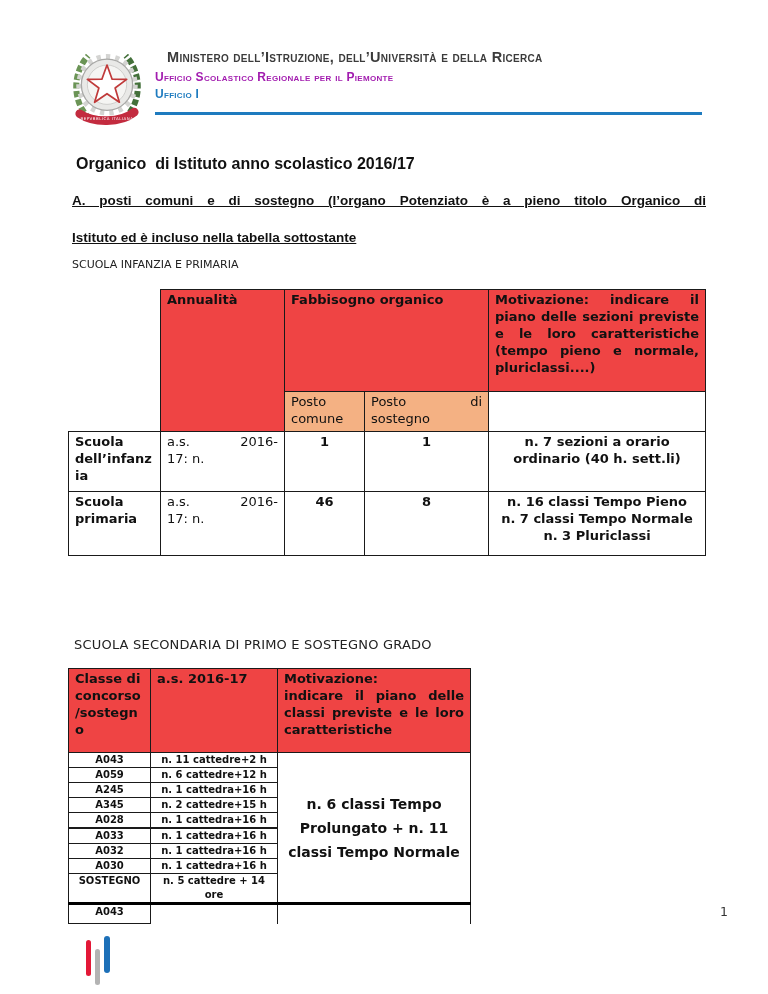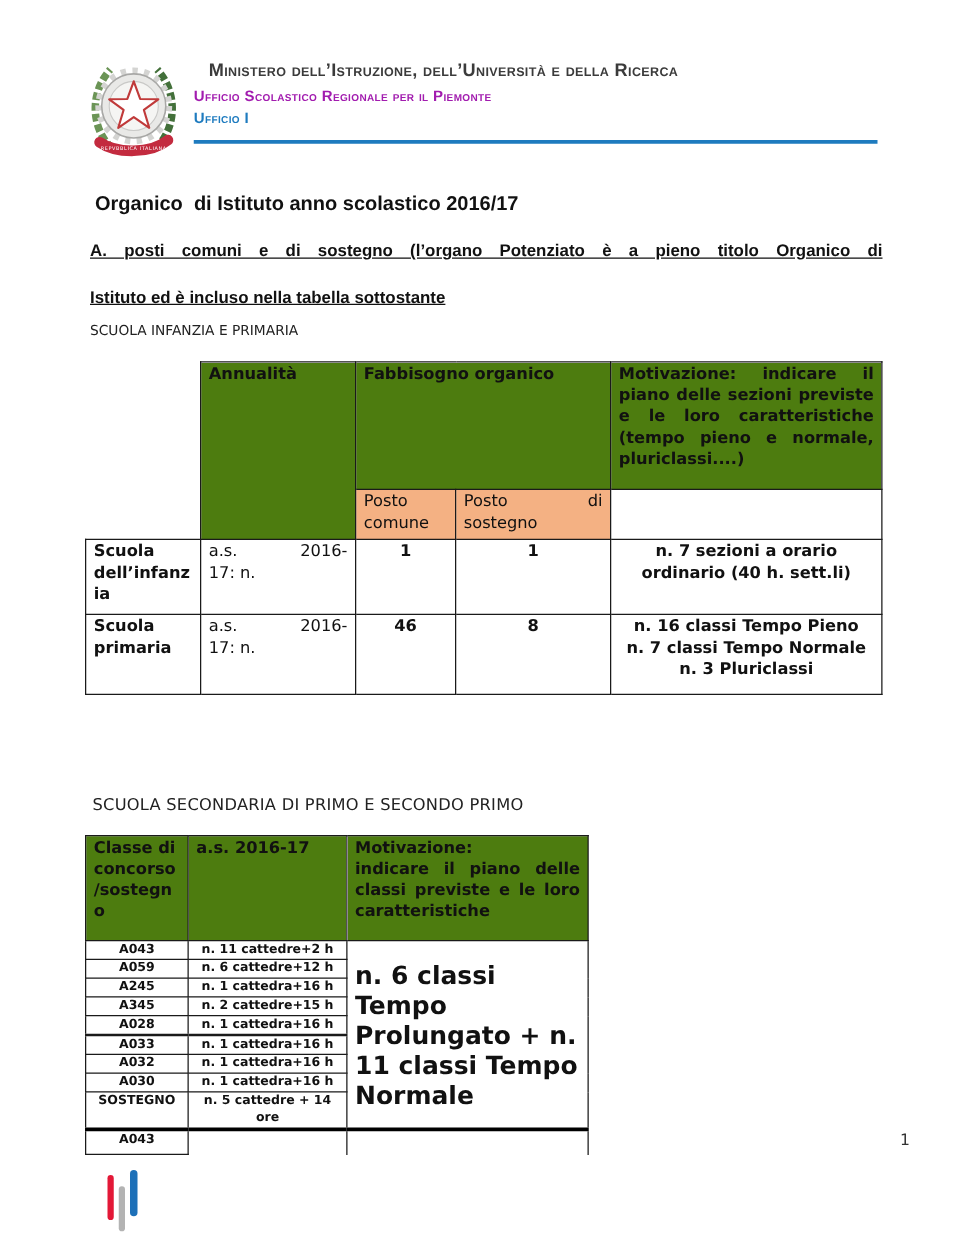--- a/index.html
+++ b/index.html
@@ -27,32 +27,32 @@
   .label-small2{left:74px;top:637px;font-family:"DejaVu Sans",sans-serif;font-size:13px;color:#222;letter-spacing:.2px;}
   .page-number{left:720px;top:904px;font-family:"DejaVu Sans",sans-serif;font-size:12.5px;color:#333;}
 
   
   table{border-collapse:collapse;table-layout:fixed;}
   td{border:1px solid #1a1a1a;vertical-align:top;padding:1px 6px;overflow:hidden;
      font-family:"DejaVu Sans",sans-serif;font-size:13px;line-height:17px;color:#111;}
   .t1{left:68px;top:289px;width:637px;}
   .t2{left:68px;top:668px;width:402px;}
   td.noborder{border:none;background:#fff;}
-  td.hdr{background:#4d7c0f;font-weight:700;margin-left:41px;}
+  td.hdr{background:#ef4444;font-weight:700;margin-left:41px;}
   td.subhdr{background:#F4B183;font-weight:400;}
   td.boldcell{font-weight:700;}
   td.center{text-align:center;}
   td.justify{text-align:justify;}
   .jline{text-align:justify;text-align-last:justify;}
   td.wrapword{overflow-wrap:break-word;word-break:break-word;}
   .t2 td.srow{font-size:10px;font-weight:700;text-align:center;line-height:14px;padding:0 3px;}
   .t2 td.thick2{border-bottom:2px solid #1a1a1a;}
   .t2 td.thick3{border-bottom:3px solid #000;}
-  .t2 td.motiv-big{font-size:20px;line-height:24px;font-weight:700;
-      text-align:left;vertical-align:middle;}
+  .t2 td.motiv-big{font-size:14px;line-height:24px;font-weight:700;
+      text-align:center;vertical-align:middle;}
   .t2 td.openbottom{border-bottom:none;}
 
   
   .bar{position:absolute;border-radius:3px;}
   .bar.red{left:86px;top:940px;width:5px;height:36px;background:#e31837;}
   .bar.gray{left:95px;top:949px;width:5px;height:36px;background:#b3b3b3;}
   .bar.blue{left:104px;top:936px;width:6px;height:37px;background:#1d70b8;}
 </style>
 </head>
 <body>
@@ -120,21 +120,21 @@
       <td class="boldcell center">8</td>
       <td class="boldcell center">
         <div>n. 16 classi Tempo Pieno</div>
         <div>n. 7 classi Tempo Normale</div>
         <div>n. 3 Pluriclassi</div>
       </td>
     </tr>
   </tbody>
     </table>
 
-  <div class="abs label-small2">SCUOLA SECONDARIA DI PRIMO E SECONDO PRIMO</div>
+  <div class="abs label-small2">SCUOLA SECONDARIA DI PRIMO E SOSTEGNO GRADO</div>
 
   <table class="abs t2">
     <colgroup>
         <col style="width:82px">
         <col style="width:127px">
         <col style="width:193px">
       </colgroup>
     <tbody>
         <tr style="height:84px">
       <td class="hdr wrapword">Classe di concorso/sostegno</td>

